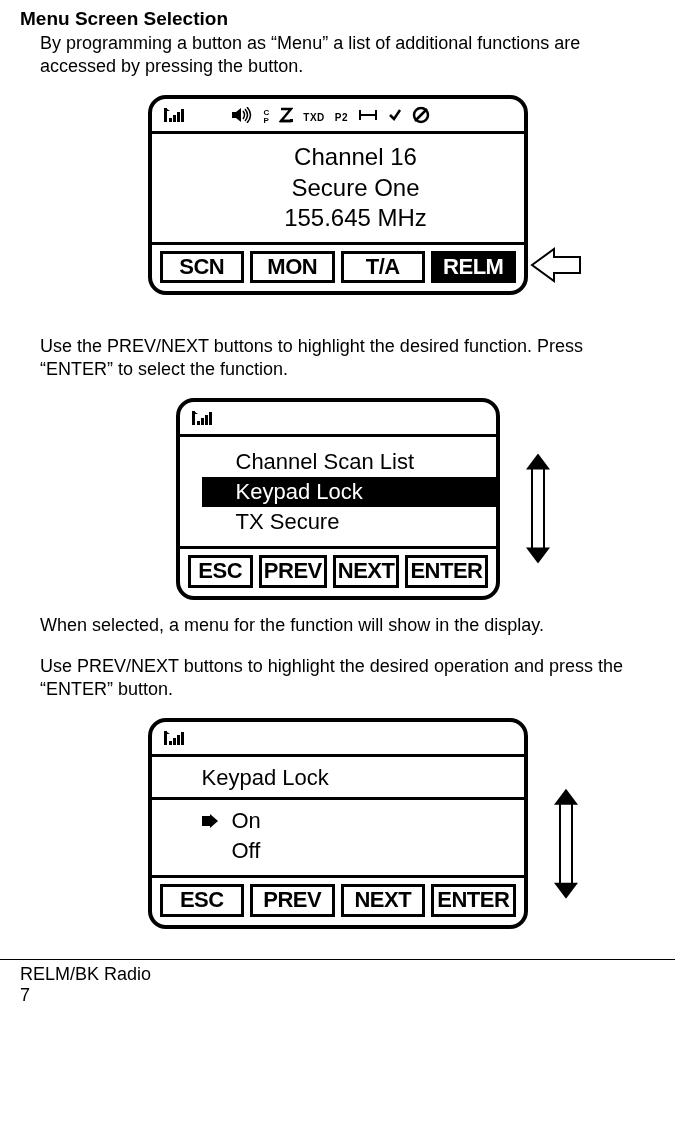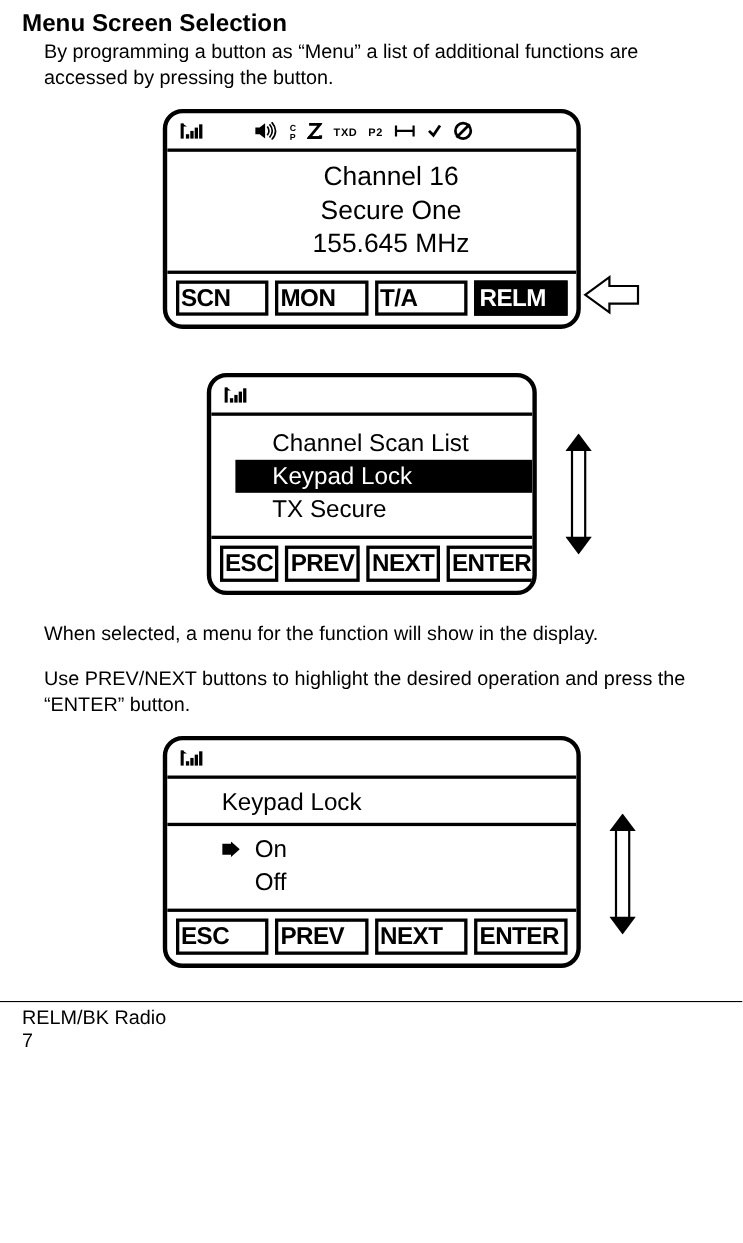--- a/index.html
+++ b/index.html
@@ -9,21 +9,21 @@
     font-family: Arial, Helvetica, sans-serif;
     background: #fff;
     color: #000;
     width: 675px;
   }
   .page {
     padding: 8px 20px 0 20px;
   }
   .heading {
     font-weight: bold;
-    font-size: 22px;
+    font-size: 19px;
     margin: 0 0 2px 0;
   }
   .paragraph {
     font-size: 18px;
     line-height: 1.25;
     margin: 0 0 18px 20px;
   }
   .figure-wrap {
     position: relative;
     margin: 0 auto 40px auto;
@@ -58,21 +58,21 @@
   
   .softkey-row {
     display: flex;
     gap: 6px;
     padding: 6px 8px 8px 8px;
     justify-content: space-between;
   }
   .softkey {
     flex: 1 1 0;
     border: 3px solid #000;
-    text-align: left;
+    text-align: center;
     font-family: "Arial Narrow", Arial, sans-serif;
     font-weight: 900;
     font-stretch: condensed;
     font-size: 22px;
     line-height: 1.1;
     padding: 1px 2px;
     letter-spacing: -0.5px;
   }
   .softkey.filled {
     background: #000;
@@ -207,22 +207,23 @@
         <div class="softkey filled">RELM</div>
       </div>
     </div>
     <span class="pointer-arrow">
       <svg width="54" height="40" viewBox="0 0 54 40">
         <polygon points="2,20 24,4 24,12 50,12 50,28 24,28 24,36" fill="#fff" stroke="#000" stroke-width="2"></polygon>
       </svg>
     </span>
   </div>
 
-
-  <div class="figure-wrap" style="width:300px; margin-bottom:24px;">
+  <p class="paragraph">Use the PREV/NEXT buttons to highlight the desired function. Press “ENTER” to select the function.</p>
+
+  <div class="figure-wrap" style="width:324px; margin-bottom:14px;">
     <div class="device-screen">
       <div class="status-row">
         <span class="signal-icon">
           <svg width="24" height="18" viewBox="0 0 24 18">
             <rect x="0" y="0" width="3" height="14" fill="#000"></rect>
             <polygon points="1.5,0 6,3 1.5,3" fill="#000"></polygon>
             <rect x="5" y="10" width="3" height="4" fill="#000"></rect>
             <rect x="9" y="7" width="3" height="7" fill="#000"></rect>
             <rect x="13" y="4" width="3" height="10" fill="#000"></rect>
             <rect x="17" y="1" width="3" height="13" fill="#000"></rect>

